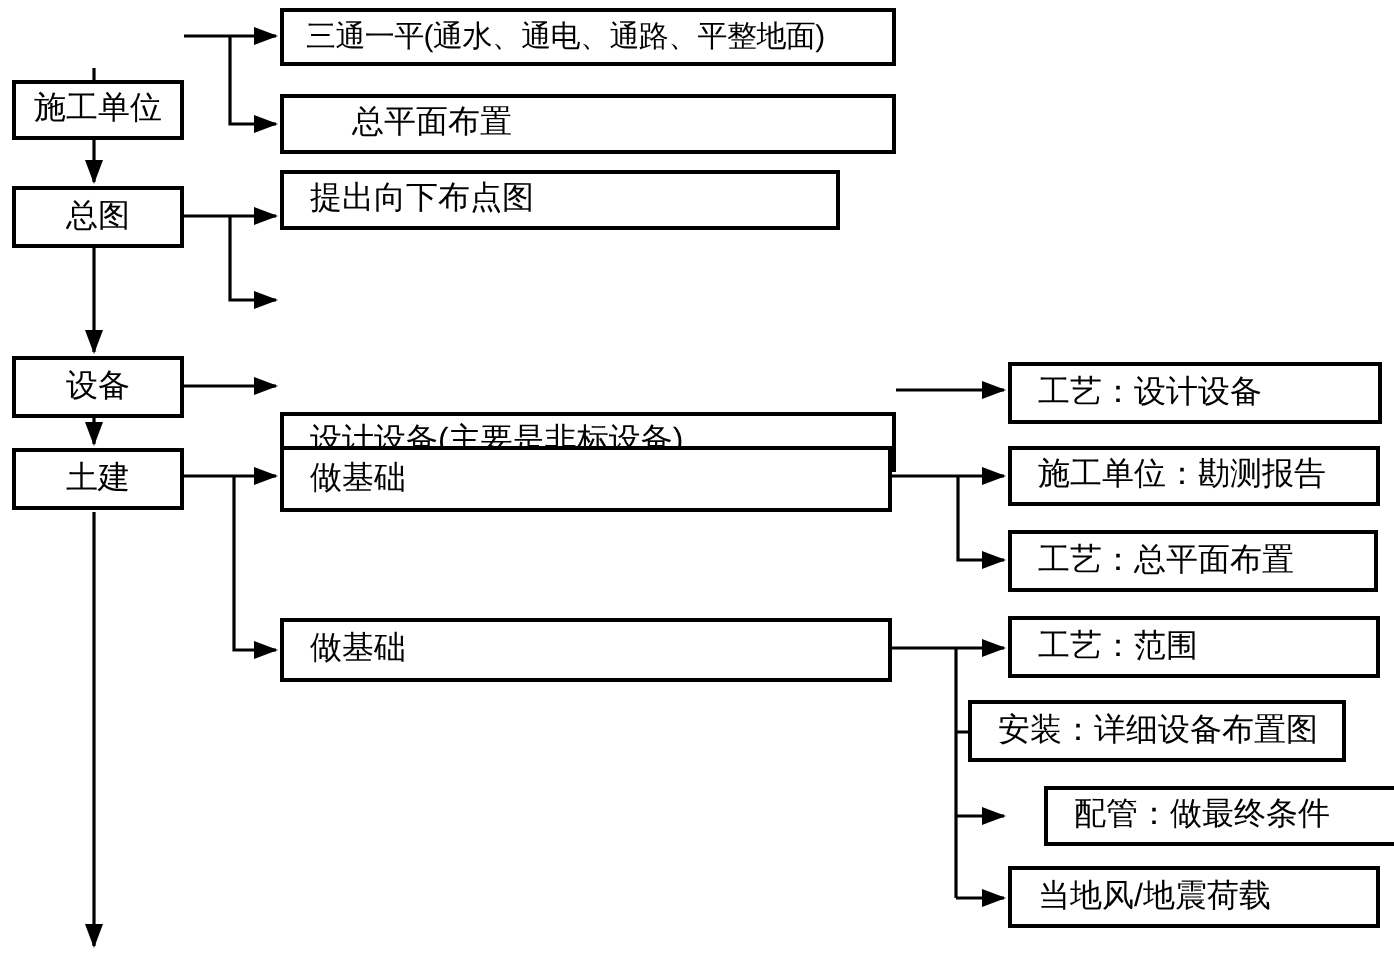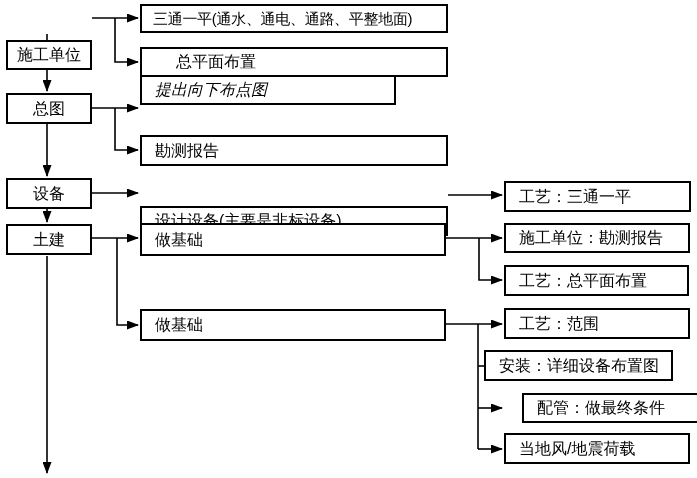--- a/index.html
+++ b/index.html
@@ -44,21 +44,21 @@
     padding-left: 11px;
   }
   
   #b-l1 { left: 6px;   top: 4px;   width: 86px;  height: 30px; margin-top: 36px; }
   #b-l2 { left: 6px;   top: 93px;  width: 86px;  height: 31px; }
   #b-l3 { left: 6px;   top: 178px; width: 86px;  height: 31px; }
   #b-l4 { left: 6px;   top: 224px; width: 86px;  height: 31px; }
   
   #b-m1 { left: 140px; top: 4px;   width: 308px; height: 29px; }
   #b-m2 { left: 140px; top: 47px;  width: 308px; height: 30px; padding-left: 34px; }
-  #b-m3 { left: 140px; top: 75px;  width: 256px; height: 30px; font-style: italic; }
+  #b-m3 { left: 140px; top: 85px;  width: 280px; height: 30px; }
   #b-m4 { left: 140px; top: 135px; width: 308px; height: 31px; }
   #b-m5 { left: 140px; top: 178px; width: 308px; height: 30px; margin-top: 28px; }
   #b-m6 { left: 140px; top: 223px; width: 306px; height: 33px; }
   #b-m7 { left: 140px; top: 309px; width: 306px; height: 32px; }
   
   #b-r1 { left: 504px; top: 181px; width: 187px; height: 31px; }
   #b-r2 { left: 504px; top: 223px; width: 186px; height: 30px; }
   #b-r3 { left: 504px; top: 265px; width: 185px; height: 31px; }
   #b-r4 { left: 504px; top: 308px; width: 186px; height: 31px; }
   #b-r5 { left: 484px; top: 350px; width: 189px; height: 31px; }
@@ -110,26 +110,25 @@
   </svg>
 
   <div id="b-l1" class="box center">施工单位</div>
   <div id="b-l2" class="box center">总图</div>
   <div id="b-l3" class="box center">设备</div>
   <div id="b-l4" class="box center">土建</div>
 
   <div id="b-m1" class="box small">三通一平(通水、通电、通路、平整地面)</div>
   <div id="b-m2" class="box">总平面布置</div>
   <div id="b-m3" class="box">提出向下布点图</div>
-  <div id="b-m4" class="box">勘测报告</div>
   <div id="b-m5" class="box">设计设备(主要是非标设备)</div>
   <div id="b-m6" class="box">做基础</div>
   <div id="b-m7" class="box">做基础</div>
 
-  <div id="b-r1" class="box">工艺：三通一平</div>
+  <div id="b-r1" class="box">工艺：设计设备</div>
   <div id="b-r2" class="box">施工单位：勘测报告</div>
   <div id="b-r3" class="box">工艺：总平面布置</div>
   <div id="b-r4" class="box">工艺：范围</div>
   <div id="b-r5" class="box">安装：详细设备布置图</div>
   <div id="b-r6" class="box">配管：做最终条件</div>
   <div id="b-r7" class="box">当地风/地震荷载</div>
 
 </div>
 
 </body></html>

